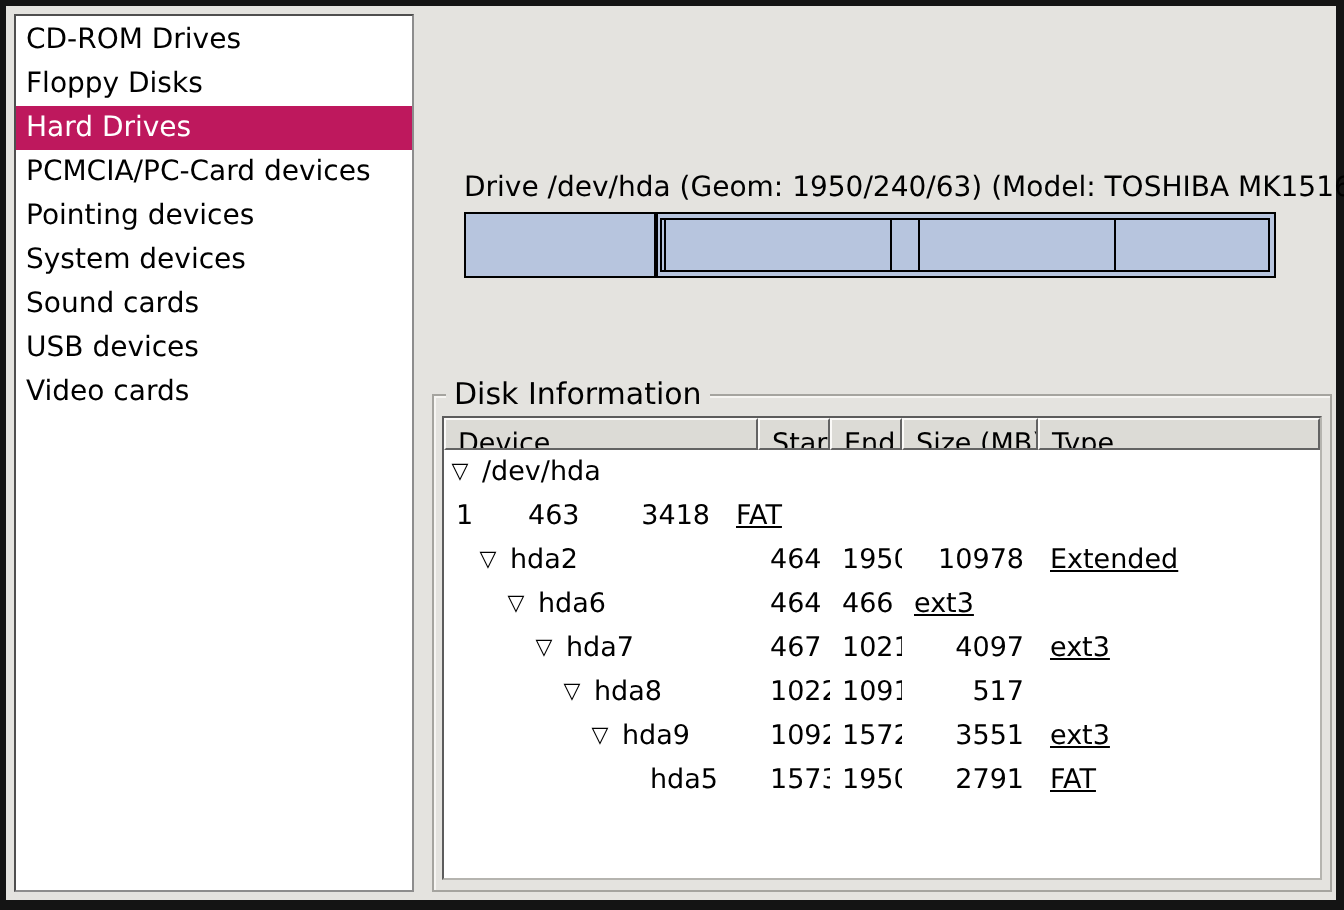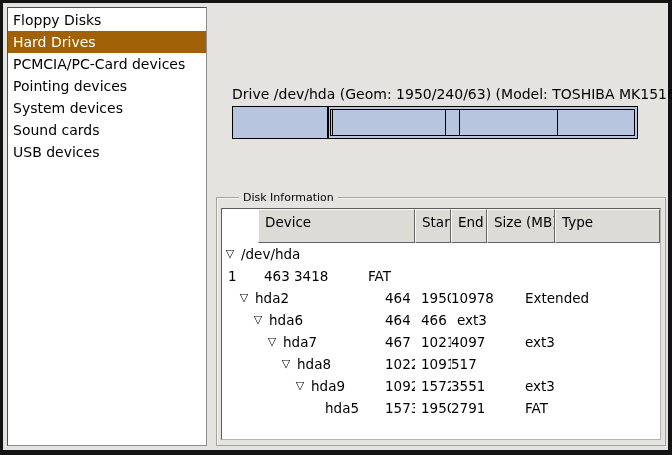--- a/index.html
+++ b/index.html
@@ -25,21 +25,21 @@
     box-sizing: border-box;
     padding-top: 1px;
     overflow: hidden;
   }
   .list-item {
     height: 22px; line-height: 22px;
     padding-left: 5px;
     font-size: 14px;
     white-space: nowrap;
   }
-  .list-item.selected { background: #a16207; color: #fff; }
+  .list-item.selected { background: #be185d; color: #fff; }
   
   .drive-title {
     position: absolute; left: 229px; top: 83px; width: 406px;
     text-align: center; font-size: 14px;
     white-space: nowrap;
   }
   .drive-bar {
     position: absolute; left: 229px; top: 103px; width: 406px; height: 33px;
     border: 1px solid #000;
     box-sizing: border-box;
@@ -59,76 +59,78 @@
   .bar-seg-logical { height: 100%; box-sizing: border-box; }
   .bar-seg-logical + .bar-seg-logical { border-left: 1px solid #000; }
   
   .group-frame {
     position: absolute; left: 213px; top: 194px; width: 450px; height: 249px;
     border: 1px solid #a5a49f;
     box-shadow: inset 1px 1px 0 #f6f5f2;
     box-sizing: border-box;
   }
   .group-label {
-    position: absolute; left: 22px; top: -9px;
+    position: absolute; left: 6px; top: -9px;
     background: #e4e3df;
     padding: 0 4px;
-    font-size: 11px;
+    font-size: 15px;
     line-height: 17px;
   }
   
   .disk-table {
     position: absolute; left: 4px; top: 10px; right: 4px; bottom: 5px;
     background: #fff;
     border: 1px solid;
     border-color: #5c5c5c #b5b4af #b5b4af #5c5c5c;
     box-sizing: border-box;
     overflow: hidden;
   }
-  .thead { display: flex; height: 34px; padding-left: 36px; }
+  .thead { display: flex; height: 16px; }
   .th {
     background: #dcdbd6;
     border: 1px solid;
     border-color: #fbfaf8 #636363 #636363 #fbfaf8;
     box-sizing: border-box;
     line-height: 24px;
     padding-left: 6px;
     white-space: nowrap; overflow: hidden;
   }
   .col0 { width: 157px; }
   .col1 { width: 36px; }
   .col2 { width: 36px; }
   .col3 { width: 68px; }
-  .col4 { flex: 1; }
+  .col4 { flex: 1; text-decoration: underline; }
   .trow { display: flex; height: 22px; line-height: 22px; }
   .td { box-sizing: border-box; white-space: nowrap; overflow: hidden; }
   .td.device { padding-left: 2px; display: flex; align-items: center; }
   .td.num { padding-left: 6px; }
-  .td.size { text-align: left; padding-right: 7px; }
+  .td.size { text-align: right; padding-right: 7px; }
   .td.type { padding-left: 6px; }
   .indent { display: inline-block; height: 1px; }
   .expander {
     display: inline-block; width: 12px; margin-right: 5px;
     text-align: center; font-size: 11px; line-height: 22px;
     flex: none;
   }
 </style>
 </head>
 <body>
 
 <div class="window">
 
   <div class="listbox">
+      <div class="list-item">CD-ROM Drives</div>
       <div class="list-item">Floppy Disks</div>
       <div class="list-item selected">Hard Drives</div>
       <div class="list-item">PCMCIA/PC-Card devices</div>
       <div class="list-item">Pointing devices</div>
       <div class="list-item">System devices</div>
       <div class="list-item">Sound cards</div>
       <div class="list-item">USB devices</div>
+      <div class="list-item">Video cards</div>
     </div>
 
   <div class="drive-title">Drive /dev/hda (Geom: 1950/240/63) (Model: TOSHIBA MK1516GAP)</div>
 
   <div class="drive-bar" style="background: rgb(183, 197, 222);">
       <div class="bar-seg-primary" style="left: 0%; width: 23.7436%;"></div>
       <div class="bar-extended" style="left: calc(23.7436% + 1px);">
         <div class="bar-seg-logical" style="width: 0.201748%;"></div>
         <div class="bar-seg-logical" style="width: 37.3235%;"></div>
         <div class="bar-seg-logical" style="width: 4.70746%;"></div>

